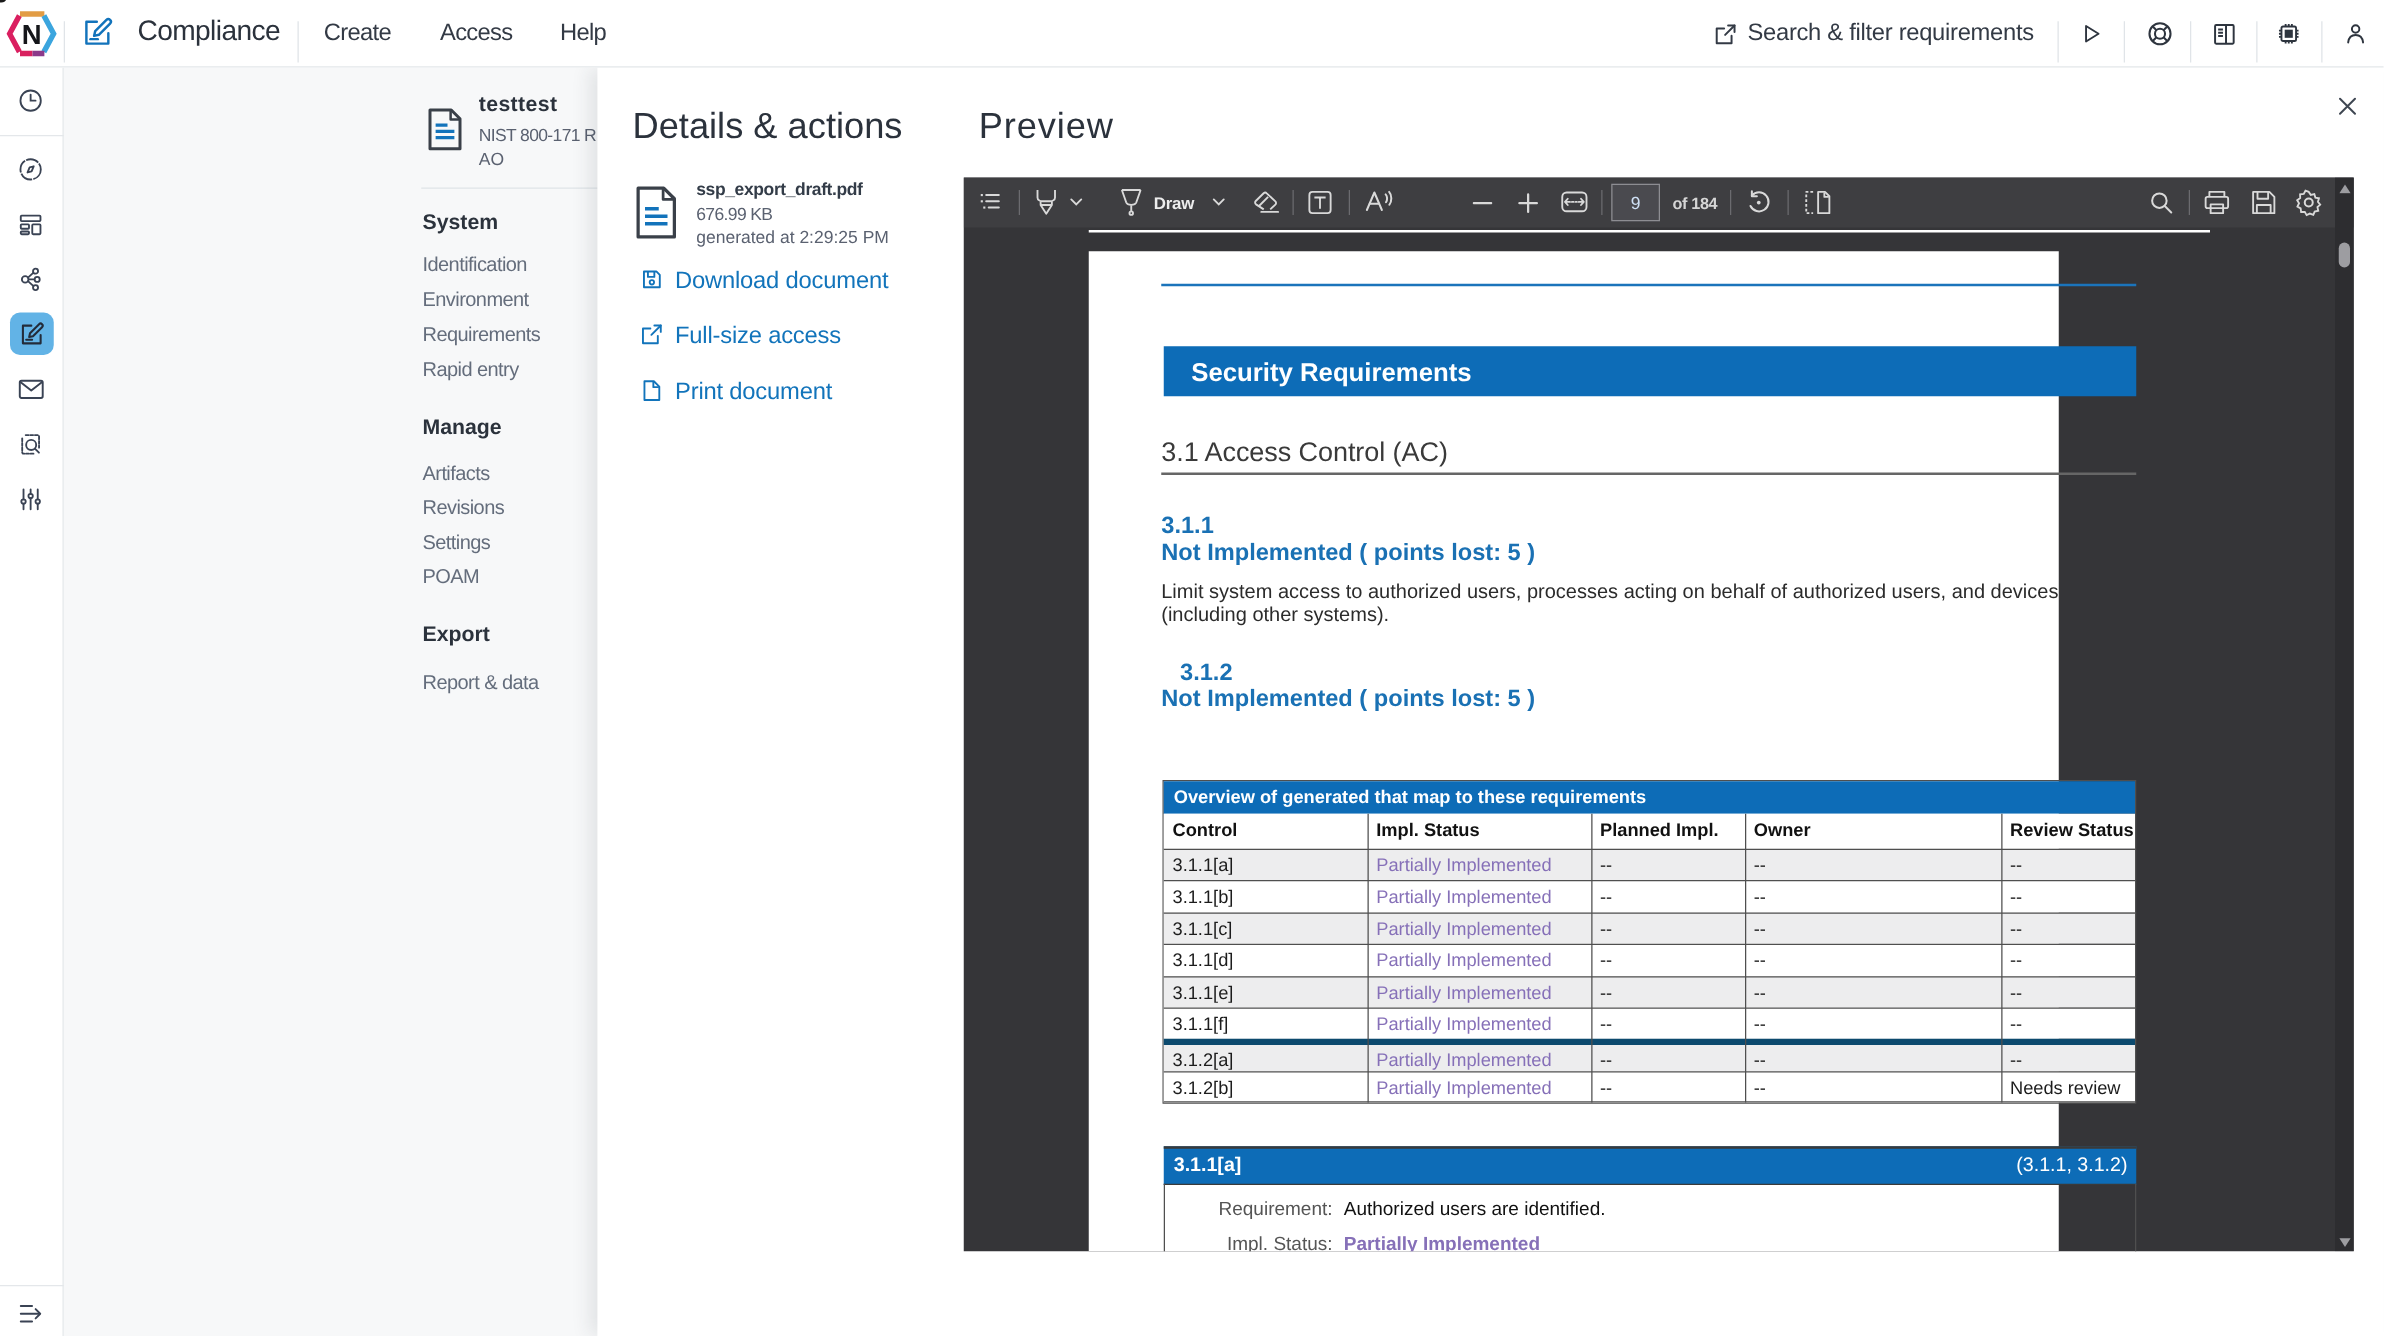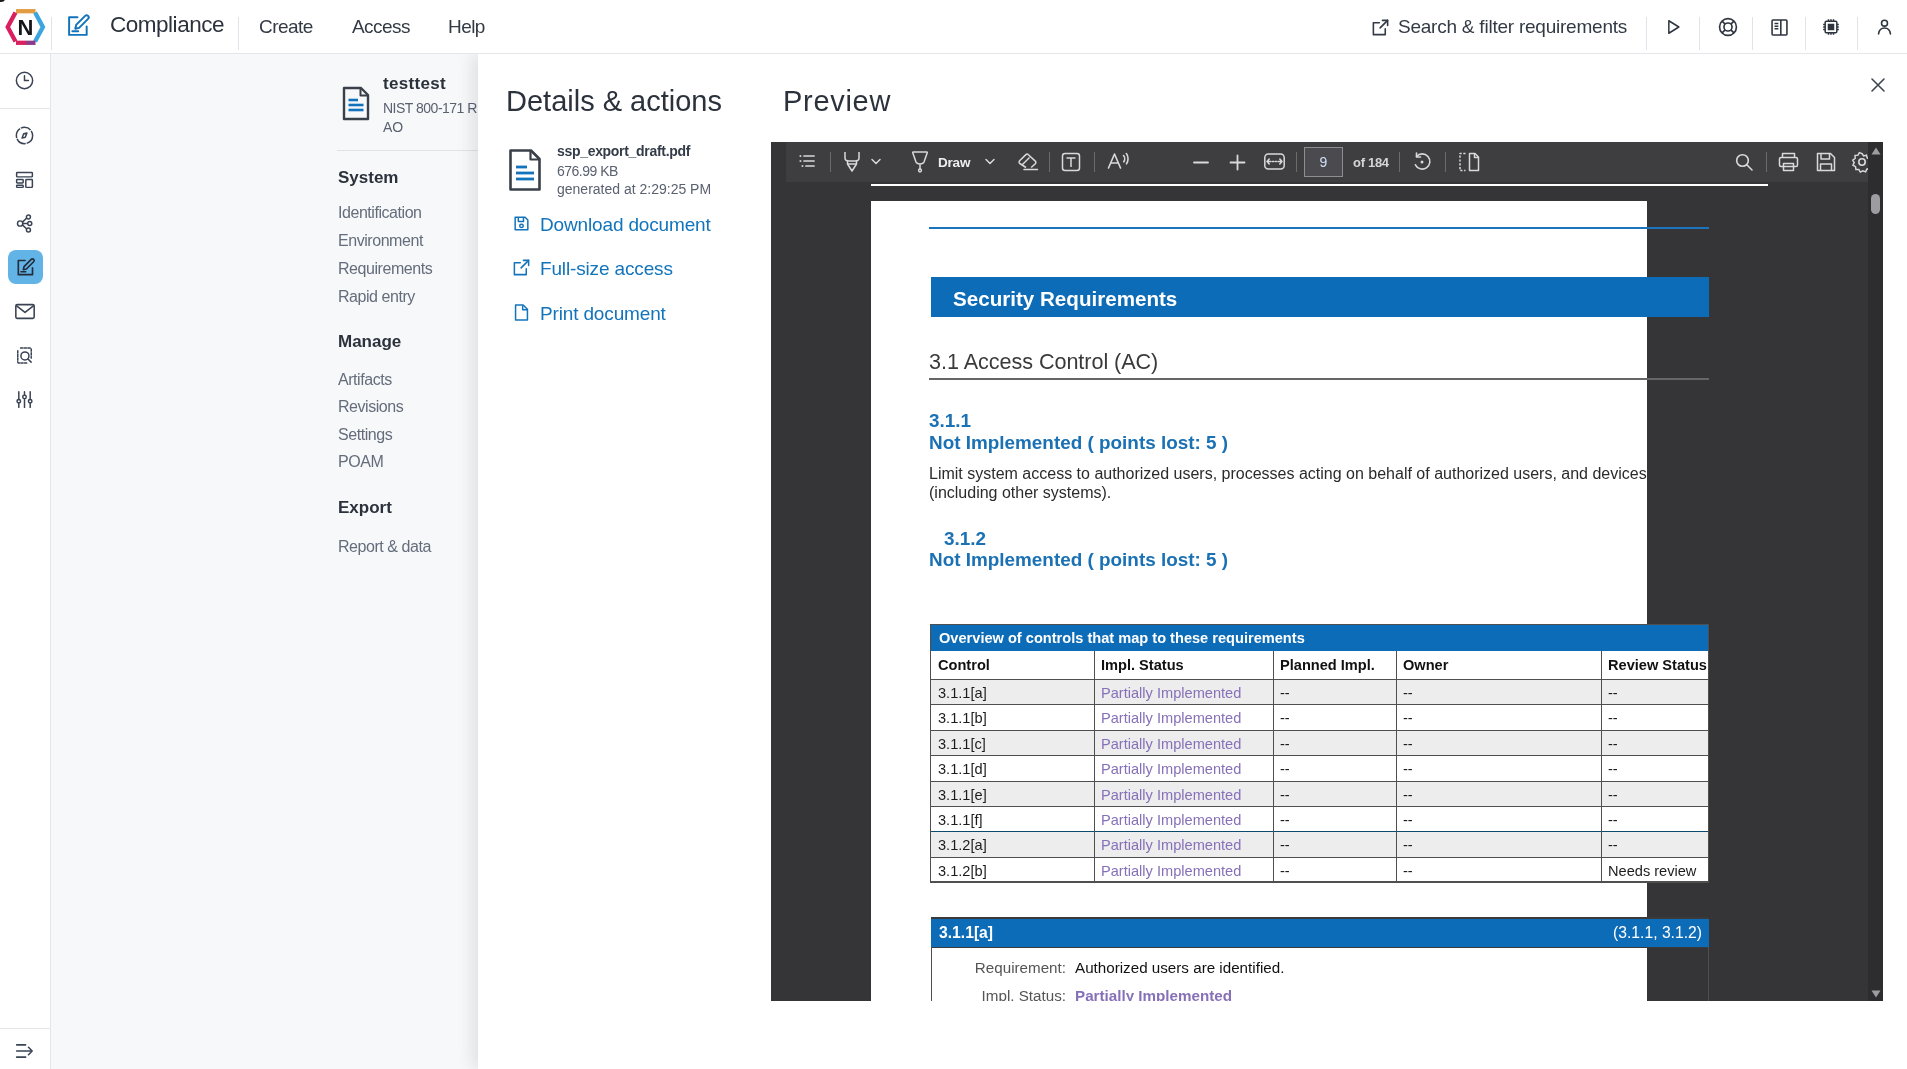--- a/index.html
+++ b/index.html
@@ -21,21 +21,21 @@
 #leftpanel { position:absolute; left:51px; top:54px; width:427px; height:1015px; background:#f7f8f9; z-index:10;text-align:center; }
 .menuhead { position:absolute; left:287px; font-size:17px; font-weight:700; color:#2b323c; }
 .menuitem { position:absolute; left:287px; font-size:16px; color:#646d7c; letter-spacing:-0.45px; }
 
 #overlay { position:absolute; left:478px; top:54px; width:1429px; height:1015px; background:#fff;
   box-shadow:-7px 0 14px rgba(40,50,60,0.10); z-index:20; }
 .otitle { position:absolute; top:31px; font-size:29px; font-weight:400; color:#2b323c; }
 .bluelink { position:absolute; font-size:19px; color:#1274bb; letter-spacing:-0.15px; }
 
 #viewer { position:absolute; left:293px; top:88px; width:1112px; height:859px; background:#353538; overflow:hidden; }
-#toolbar { position:absolute; left:0; top:0; width:1112px; height:40px; background:#3e3e41;margin-left:15px; }
+#toolbar { position:absolute; left:0; top:0; width:1112px; height:40px; background:#3e3e41; }
 .tdiv { position:absolute; top:10px; height:20px; width:1px; background:#6b6b6f; }
 .ticon { position:absolute; }
 #scrollbar { position:absolute; left:1097px; top:0; width:15px; height:859px; background:#2d2d30; }
 #page { position:absolute; left:100px; top:59px; width:776px; height:800px; background:#fff; }
 #pagestrip { position:absolute; left:100px; top:41.5px; width:897px; height:2.5px; background:#fff; }
 
 .pc { position:absolute; }
 </style>
 </head>
 <body>
@@ -231,21 +231,21 @@
         <div class="pc" style="left:58px;top:148px;font-size:21.6px;color:#3a3a3a;letter-spacing:-0.05px;">3.1 Access Control (AC)</div>
         <div class="pc" style="left:58px;top:176.5px;width:780px;height:2px;background:#666;"></div>
         <div class="pc" style="left:58px;top:208.7px;font-size:18.9px;font-weight:700;color:#1a71b4;">3.1.1</div>
         <div class="pc" style="left:58px;top:231.4px;font-size:18.9px;font-weight:700;color:#1a71b4;">Not Implemented ( points lost: 5 )</div>
         <div class="pc" style="left:58px;top:264.4px;font-size:16px;line-height:18.8px;color:#2b2b2b;white-space:nowrap;">Limit system access to authorized users, processes acting on behalf of authorized users, and devices<br>(including other systems).</div>
         <div class="pc" style="left:58px;top:326.8px;font-size:18.9px;font-weight:700;color:#1a71b4;margin-left:15px;">3.1.2</div>
         <div class="pc" style="left:58px;top:347.5px;font-size:18.9px;font-weight:700;color:#1a71b4;">Not Implemented ( points lost: 5 )</div>
 
         <div class="pc" style="left:59px;top:423px;width:779px;height:258.5px;border:1px solid #4f4f4f;">
           <div class="pc" style="left:0;top:0;width:777px;height:26px;background:#0d6cb7;">
-            <div class="pc" style="left:8px;top:5px;font-size:14.6px;font-weight:700;color:#fff;">Overview of controls that map to these requirements</div>
+            <div class="pc" style="left:8px;top:5px;font-size:14.6px;font-weight:700;color:#fff;">Overview of generated that map to these requirements</div>
           </div>
           <div class="pc" style="left:0;top:26px;width:777px;height:28px;background:#fff;font-weight:700;font-size:14.6px;color:#111;white-space:nowrap;">
             <span class="pc" style="left:7px;top:6px;">Control</span>
             <span class="pc" style="left:170px;top:6px;">Impl. Status</span>
             <span class="pc" style="left:349px;top:6px;">Planned Impl.</span>
             <span class="pc" style="left:472px;top:6px;">Owner</span>
             <span class="pc" style="left:677px;top:6px;">Review Status</span>
           </div>
           <div class="pc" style="left:0;top:54px;width:777px;height:25.4px;background:#ededee;border-top:1px solid #4f4f4f;font-size:14.6px;color:#1c1c1c;white-space:nowrap;">
             <span class="pc" style="left:7px;top:5px;">3.1.1[a]</span>
@@ -282,21 +282,21 @@
             <span class="pc" style="left:472px;top:5px;">--</span>
             <span class="pc" style="left:677px;top:5px;">--</span>
           </div>
           <div class="pc" style="left:0;top:181px;width:777px;height:25.4px;background:#ffffff;border-top:1px solid #4f4f4f;font-size:14.6px;color:#1c1c1c;white-space:nowrap;">
             <span class="pc" style="left:7px;top:5px;">3.1.1[f]</span>
             <span class="pc" style="left:170px;top:5px;color:#8670b8;">Partially Implemented</span>
             <span class="pc" style="left:349px;top:5px;">--</span>
             <span class="pc" style="left:472px;top:5px;">--</span>
             <span class="pc" style="left:677px;top:5px;">--</span>
           </div>
-          <div class="pc" style="left:0;top:206.4px;width:777px;height:25.4px;background:#ededee;border-top:1px solid #0c4a6e;font-size:14.6px;color:#1c1c1c;white-space:nowrap;">
+          <div class="pc" style="left:0;top:206.4px;width:777px;height:25.4px;background:#ededee;border-top:5px solid #0c4a6e;font-size:14.6px;color:#1c1c1c;white-space:nowrap;">
             <span class="pc" style="left:7px;top:5px;">3.1.2[a]</span>
             <span class="pc" style="left:170px;top:5px;color:#8670b8;">Partially Implemented</span>
             <span class="pc" style="left:349px;top:5px;">--</span>
             <span class="pc" style="left:472px;top:5px;">--</span>
             <span class="pc" style="left:677px;top:5px;">--</span>
           </div>
           <div class="pc" style="left:0;top:231.8px;width:777px;height:25.4px;background:#ffffff;border-top:1px solid #4f4f4f;font-size:14.6px;color:#1c1c1c;white-space:nowrap;">
             <span class="pc" style="left:7px;top:5px;">3.1.2[b]</span>
             <span class="pc" style="left:170px;top:5px;color:#8670b8;">Partially Implemented</span>
             <span class="pc" style="left:349px;top:5px;">--</span>

